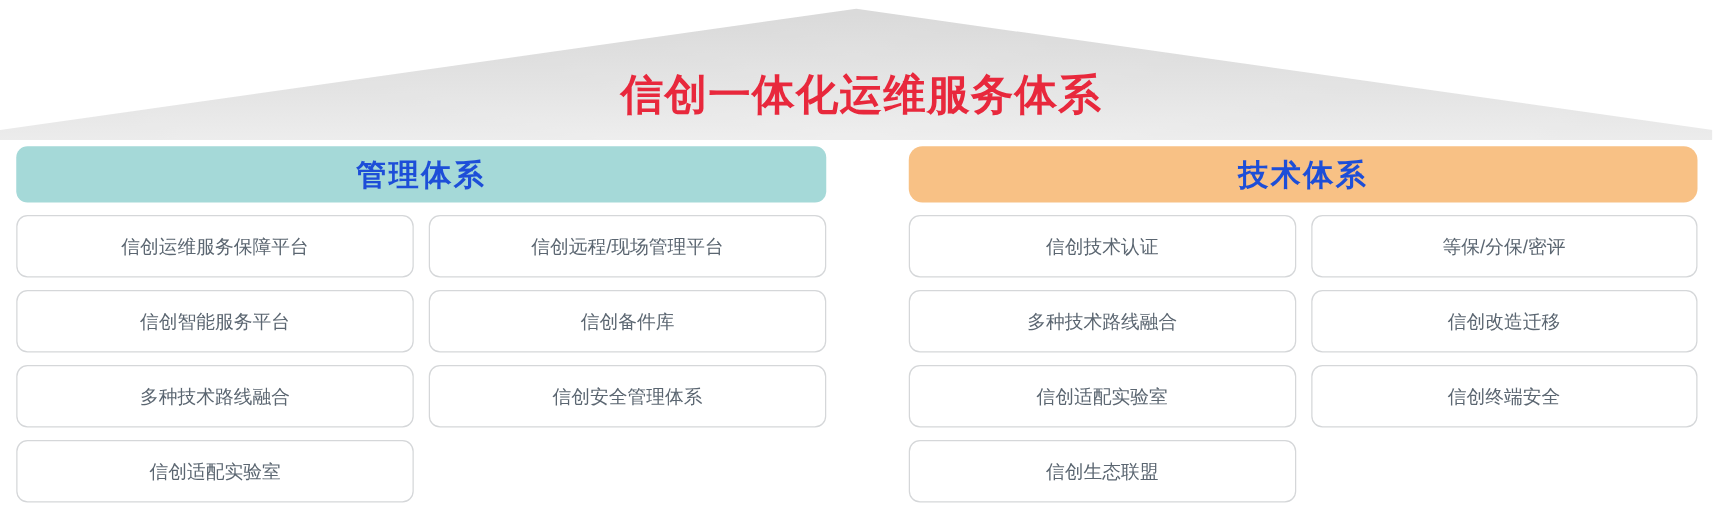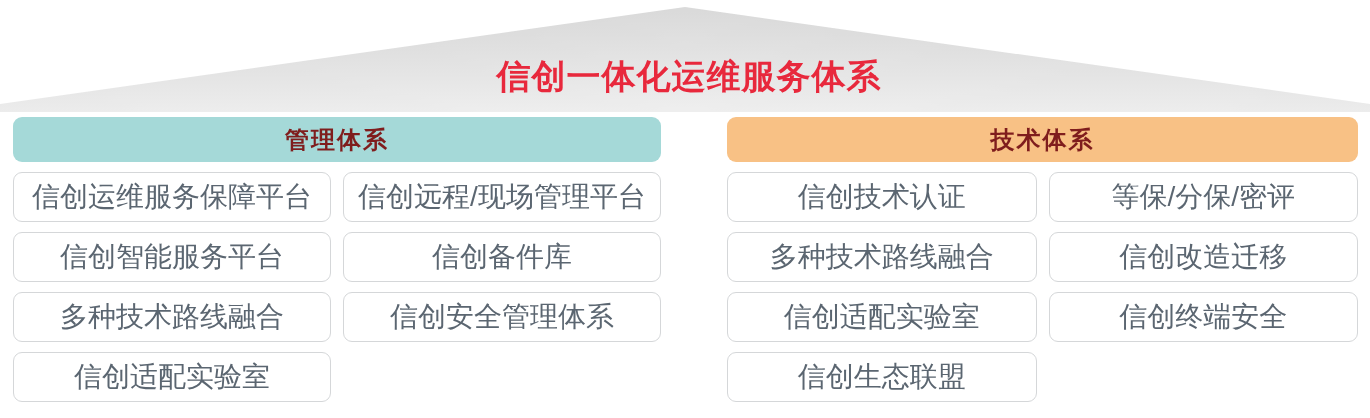--- a/index.html
+++ b/index.html
@@ -59,28 +59,28 @@
   }
   #group-management { width: 648px; margin-left: 13px; }
   #group-technology { width: 631px; margin-left: 66px; }
 
   .group-header {
     height: 45px;
     border-radius: 9px;
     display: flex;
     align-items: center;
     justify-content: center;
-    color: #7f1d1d;
+    color: #1d4ed8;
     font-size: 24px;
     font-weight: bold;
     letter-spacing: 2px;
     box-sizing: border-box;
   }
   #header-management { background: #a5d9d8; }
-  #header-technology { background: #f8c185; }
+  #header-technology { background: #f8c185; border-radius: 11px; }
 
   .group-columns {
     display: flex;
     flex-direction: row;
     margin-top: 10px;
     gap: 12px;
   }
   .group-column {
     display: flex;
     flex-direction: column;
@@ -89,21 +89,21 @@
   }
 
   .item-cell {
     height: 50px;
     border: 1px solid #d5d7d9;
     border-radius: 9px;
     background: #ffffff;
     display: flex;
     align-items: center;
     justify-content: center;
-    font-size: 28px;
+    font-size: 15px;
     color: #5b6671;
     box-sizing: border-box;
     white-space: nowrap;
   }
 </style>
 </head>
 <body>
 
 <div id="roof">
   <svg width="1370" height="112" viewBox="0 0 1370 112" xmlns="http://www.w3.org/2000/svg">

